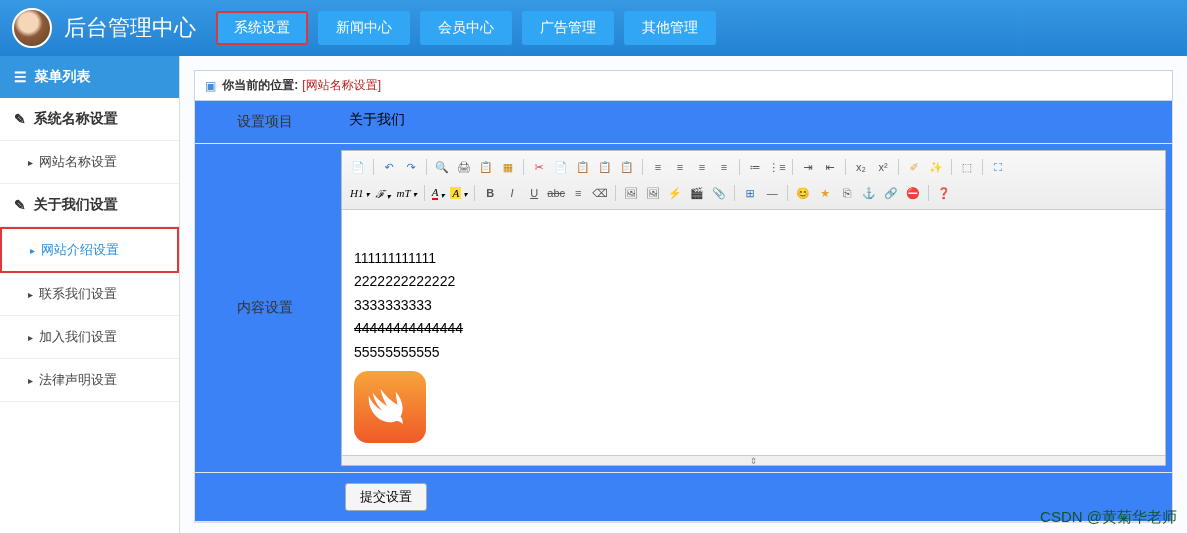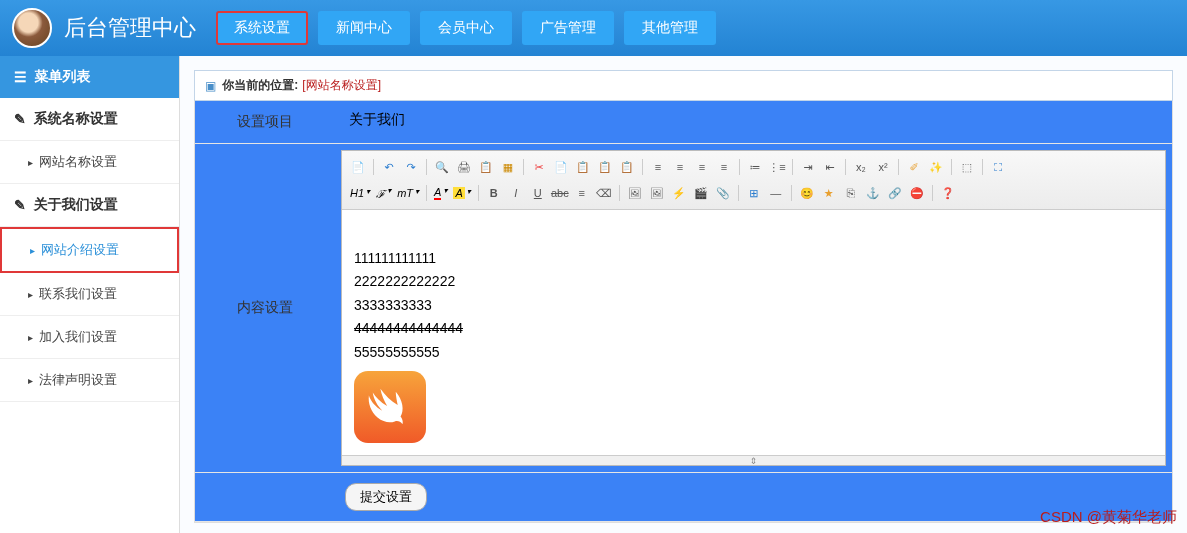--- a/index.html
+++ b/index.html
@@ -39,34 +39,34 @@
     .form-area { background: #3b82f6; border: 1px solid #ddd; border-top: none; }
     .form-row { display: flex; border-bottom: 1px solid #e5e5e5; }
     .form-label { width: 140px; padding: 12px 14px; text-align: center; font-size: 14px; color: #333; display: flex; align-items: center; justify-content: center; }
     .form-value { flex: 1; padding: 10px 14px; font-size: 14px; }
     
     .editor-wrap { border: 1px solid #bbb; background: #fff; }
     .toolbar { background: linear-gradient(#f8f8f8, #ececec); border-bottom: 1px solid #ccc; padding: 4px 6px; display: flex; flex-wrap: wrap; align-items: center; gap: 2px; }
     .tb-row { display: flex; align-items: center; gap: 2px; width: 100%; padding: 2px 0; }
     .tb-btn { width: 20px; height: 20px; display: inline-flex; align-items: center; justify-content: center; font-size: 11px; cursor: pointer; color: #555; border: 1px solid transparent; }
     .tb-sep { width: 1px; height: 16px; background: #ccc; margin: 0 3px; }
-    .tb-sel { font-size: 11px; font-family: Liberation Sans, sans-serif; font-style: italic; padding: 0 2px; display: inline-flex; align-items: flex-start; cursor: pointer; }
+    .tb-sel { font-size: 11px; font-family: Liberation Serif, serif; font-style: italic; padding: 0 2px; display: inline-flex; align-items: flex-end; cursor: pointer; }
     .tb-sel .dd { font-size: 8px; margin-left: 2px; }
     
     .editor-body { padding: 12px; min-height: 200px; font-size: 14px; line-height: 1.6; margin-top: 24px; }
     .editor-body p { margin: 1px 0; }
     .strike { text-decoration: line-through; }
     .swift-logo { width: 72px; height: 72px; background: linear-gradient(#f7a43b, #f05a28); border-radius: 14px; display: flex; align-items: center; justify-content: center; margin-top: 8px; }
     .swift-logo svg { width: 48px; height: 48px; }
     .resize-bar { height: 10px; border-top: 1px solid #ccc; background: #f0f0f0; text-align: center; font-size: 9px; color: #888; cursor: ns-resize; }
     
     .submit-row { padding: 10px }
-    .submit-btn { padding: 4px 14px; font-size: 13px; background: #f5f5f5; border: 1px solid #aaa; border-radius: 11px; cursor: pointer; }
-    
-    .watermark { position: fixed; bottom: 6px; right: 10px; color: #b91c1c; font-size: 15px; font-family: sans-serif; }
+    .submit-btn { padding: 4px 14px; font-size: 13px; background: #f5f5f5; border: 1px solid #aaa; border-radius: 3px; cursor: pointer; }
+    
+    .watermark { position: fixed; bottom: 6px; right: 10px; color: #14532d; font-size: 15px; font-family: sans-serif; }
   </style>
 </head>
 <body>
 
 <div class="header">
   <div class="avatar"></div>
   <div class="site-title">后台管理中心</div>
   <div class="nav-btns">
     <button class="nav-btn active">系统设置</button>
     <button class="nav-btn">新闻中心</button>

